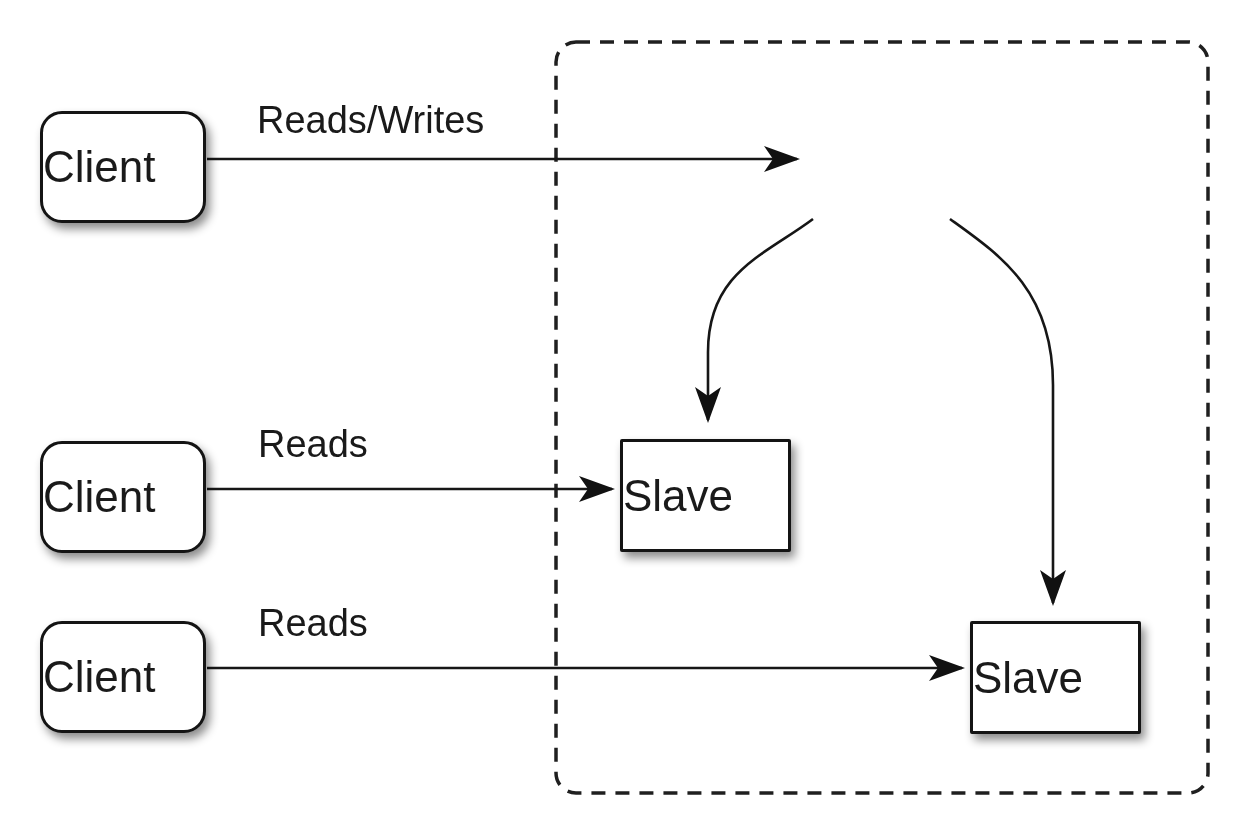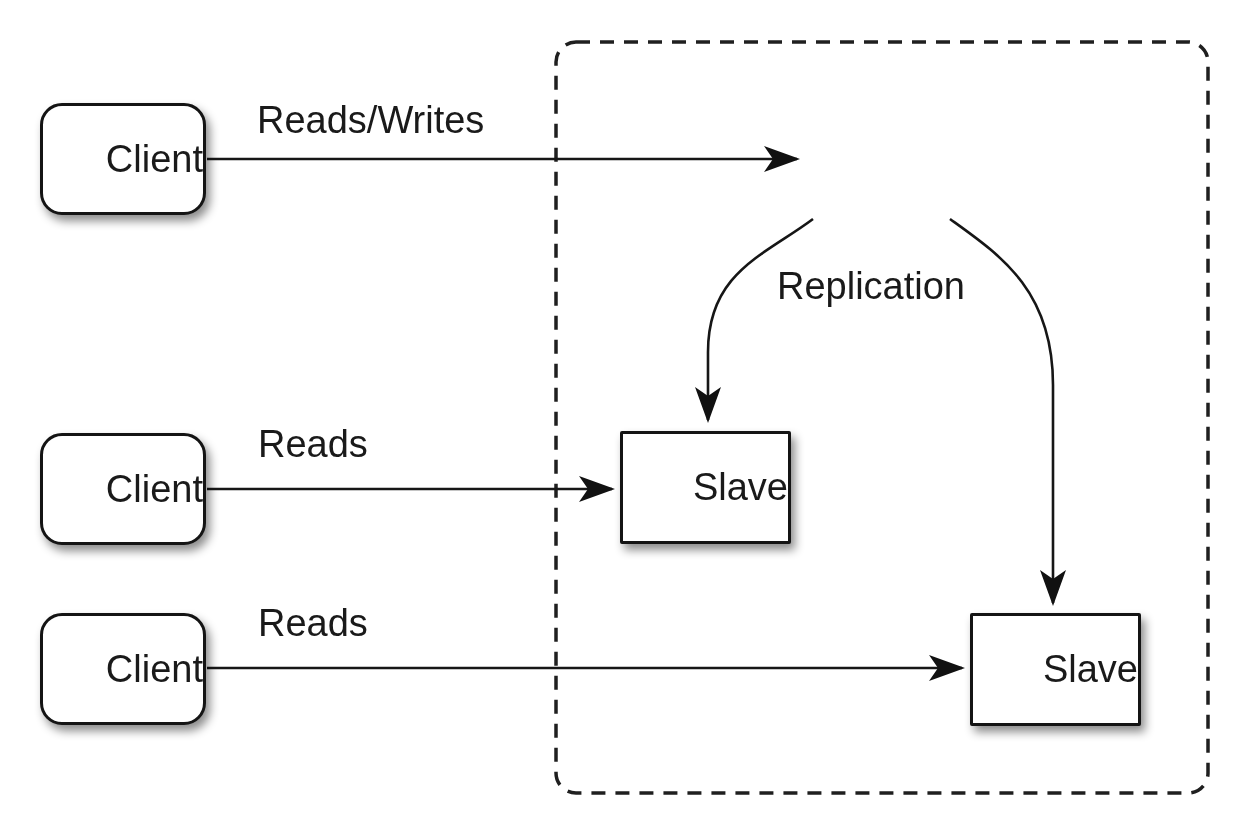--- a/index.html
+++ b/index.html
@@ -19,27 +19,28 @@
     position: absolute;
     left: 0; top: 0;
     width: 1246px;
     height: 839px;
     pointer-events: none;
   }
   .node {
     position: absolute;
     display: flex;
     align-items: center;
-    justify-content: flex-end;
+    justify-content: flex-start;
     box-sizing: border-box;
     background: #ffffff;
     border: 3px solid #141414;
     color: #1a1a1a;
-    font-size: 38px;
+    font-size: 44px;
     filter: drop-shadow(4px 6px 5px rgba(0,0,0,0.45));
+    margin-top: 8px;
   }
   .node-client {
     border-radius: 22px;
     width: 166px;
     height: 112px;
   }
   .node-rect {
     border-radius: 2px;
     width: 171px;
     height: 113px;
@@ -100,15 +101,14 @@
   <div class="node node-rect" style="left:970px; top:613px;">
     <span>Slave</span>
   </div>
 
   <div class="edge-label" style="left:257px; top:100px;">Reads/Writes</div>
 
   <div class="edge-label" style="left:258px; top:424px;">Reads</div>
 
   <div class="edge-label" style="left:258px; top:603px;">Reads</div>
 
-  <div class="edge-label" style="left:777px; top:266px;">Replication</div>
 
 </div>
 
 </body></html>

